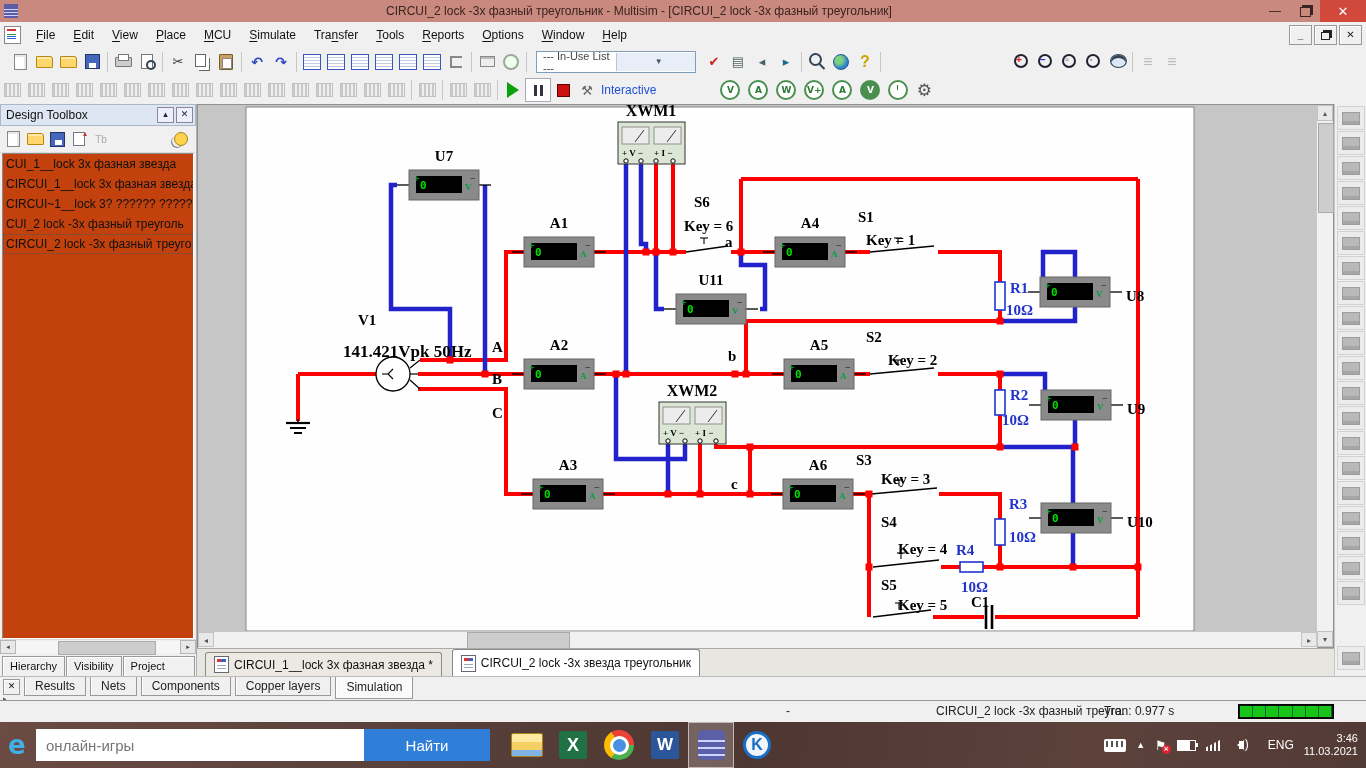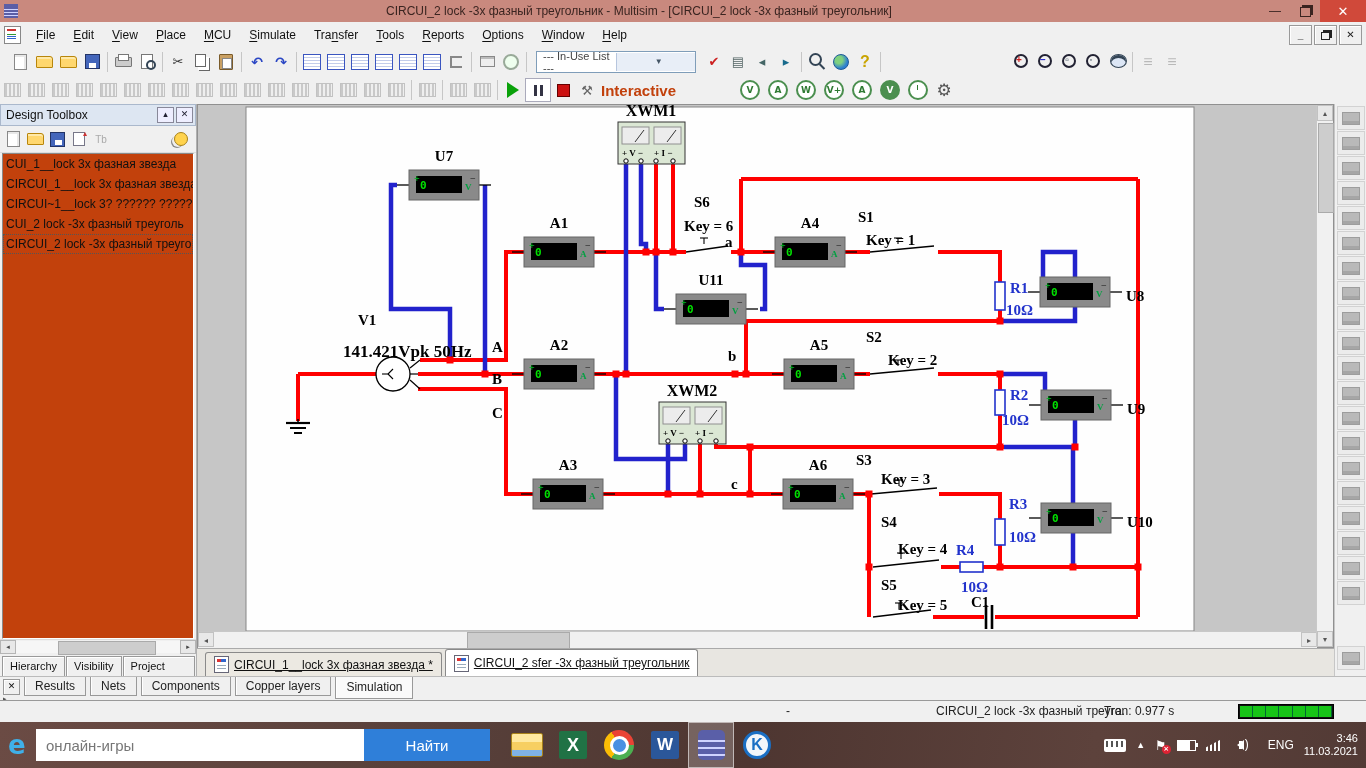--- a/index.html
+++ b/index.html
@@ -68,21 +68,21 @@
   .zoom-fit-icon::after{content:"▫";color:#234;font-size:7px;}
   .fullscreen-icon::before{content:"";width:15px;height:12px;border:1px solid #345;background:#dce6f5;box-shadow:inset 0 3px 0 #345;}
   .descg .icon{opacity:.45;}
   .descg .icon::before{content:"≡";color:#777;font-size:16px;}
   .compi::before{content:"";width:15px;height:12px;background:repeating-linear-gradient(90deg,#c9c9c9,#c9c9c9 2px,#efefef 2px,#efefef 4px);border:1px solid #c2c2c2;}
   .run-icon::before{content:"";width:0;height:0;border-left:12px solid #0aa10a;border-top:8px solid transparent;border-bottom:8px solid transparent;}
   .pause-icon{border:1px solid #aab;background:#fff;}
   .pause-icon::before{content:"";width:3px;height:11px;background:#334;box-shadow:6px 0 0 #334;margin-right:6px;}
   .stop-icon::before{content:"";width:11px;height:11px;background:#c11;border:1px solid #600;}
   .wrench-icon::before{content:"⚒";color:#666;font-size:13px;}
-  #interactive-label{font-size:15px;color:#c2410c;margin-left:2px;font-weight:bold;}
+  #interactive-label{font-size:12px;color:#1d4ed8;margin-left:2px;}
   .probe{width:16px;height:16px;border:2px solid #4b8f4f;border-radius:50%;display:flex;align-items:center;justify-content:center;
     color:#2f7a33;font:bold 9px "DejaVu Sans",sans-serif;background:#fff;margin:0 4px;position:relative;flex:0 0 auto;}
   .probe.filled{background:#4b8f4f;color:#fff;}
   .probe.clock::after{content:"";position:absolute;left:7px;top:3px;width:1px;height:5px;background:#2f7a33;}
   .gear-icon::before{content:"⚙";font-size:17px;color:#555;}
   #inuse{width:158px;height:20px;border:1px solid #7f9db9;background:#fff;display:flex;align-items:center;font-size:11px;color:#444;margin:0 6px;flex:0 0 auto;}
   #inuse span{flex:1;padding-left:6px;}
   #inuse .dd{width:16px;height:18px;background:#e8eef7;border-left:1px solid #b7c6de;text-align:center;font-size:8px;color:#456;line-height:18px;}
   .flexspacer{flex:1;}
   
@@ -117,21 +117,21 @@
   #hscroll .arr{width:16px;height:15px;font-size:8px;text-align:center;line-height:15px;color:#555;background:#e8e8e8;border:1px solid #c2c2c2;box-sizing:border-box;}
   #hscroll .track{flex:1;position:relative;}
   #hscroll .thumb{position:absolute;left:253px;width:101px;top:0;height:15px;background:#cdcdcd;border:1px solid #aaa;}
   
   #instbar{position:absolute;left:1334px;top:104px;width:32px;height:572px;background:#f0f0f0;border-left:1px solid #c6c6c6;display:flex;flex-direction:column;align-items:center;padding-top:2px;box-sizing:border-box;}
   .inst{width:26px;height:22px;background:#ececec;border:1px solid #d2d2d2;margin-bottom:1px;display:flex;align-items:center;justify-content:center;flex:0 0 auto;}
   .inst::before{content:"";width:16px;height:11px;background:#b9b9b9;border:1px solid #9d9d9d;box-shadow:inset 0 -3px 0 #a6a6a6;}
   .inst.last{margin-top:auto;margin-bottom:6px;}
   
   #tabsrow{position:absolute;left:197px;top:648px;width:1137px;height:28px;background:#e8e6e1;border-top:1px solid #aaa;display:flex;align-items:flex-end;padding-left:8px;box-sizing:border-box;}
-  .sheet-tab{height:23px;display:flex;align-items:center;background:#ece9e2;border:1px solid #8a8a8a;border-bottom:none;border-radius:3px 3px 0 0;padding:0 8px;margin-right:3px;font-size:12px;color:#111;white-space:nowrap;text-decoration:underline;}
+  .sheet-tab{height:23px;display:flex;align-items:center;background:#ece9e2;border:1px solid #8a8a8a;border-bottom:none;border-radius:3px 3px 0 0;padding:0 8px;margin-right:10px;font-size:12px;color:#111;white-space:nowrap;}
   .sheet-tab.active{height:26px;background:#fff;}
   .tabicon{width:13px;height:15px;background:#fff;border:1px solid #667;margin-right:5px;position:relative;flex:0 0 auto;}
   .tabicon::before{content:"";position:absolute;left:2px;top:2px;right:2px;height:3px;background:linear-gradient(90deg,#d33 50%,#36c 50%);}
   .tabicon::after{content:"";position:absolute;left:2px;top:7px;right:2px;height:5px;background:repeating-linear-gradient(0deg,#9ab 0 1px,transparent 1px 3px);}
   
   #ssbar{position:absolute;left:0;top:676px;width:1366px;height:24px;background:#f0f0f0;border-top:1px solid #bbb;overflow:hidden;}
   #ss-close{position:absolute;left:3px;top:2px;width:15px;height:14px;border:1px solid #999;background:#f0f0f0;box-shadow:inset 1px 1px 0 #fff;font-size:9px;font-weight:bold;text-align:center;line-height:13px;color:#111;}
   #ss-arr{position:absolute;left:3px;top:18px;font-size:7px;color:#555;}
   #ss-tabs{position:absolute;left:24px;top:-7px;display:flex;}
   .ss-tab{height:24px;line-height:30px;font-size:12px;color:#222;background:#f0f0f0;border:1px solid #999;border-radius:0 0 0 0;padding:0 10px;margin-right:4px;box-shadow:inset 1px 1px 0 #fff;}
@@ -714,21 +714,21 @@
       <span class="inst last"></span>
     </div>
 
   <div id="tabsrow">
       <div class="sheet-tab">
         <span class="tabicon"></span>
         <span>CIRCUI_1__lock 3x фазная звезда *</span>
       </div>
       <div class="sheet-tab active">
         <span class="tabicon"></span>
-        <span>CIRCUI_2 sfer -3x фазный треугольник</span>
+        <span>CIRCUI_2 lock -3x звезда треугольник</span>
       </div>
     </div>
 
   <div id="ssbar">
     <div id="ss-close">✕</div>
     <div id="ss-arr">▸</div>
     <div id="ss-tabs">
         <span class="ss-tab">Results</span>
         <span class="ss-tab">Nets</span>
         <span class="ss-tab">Components</span>

